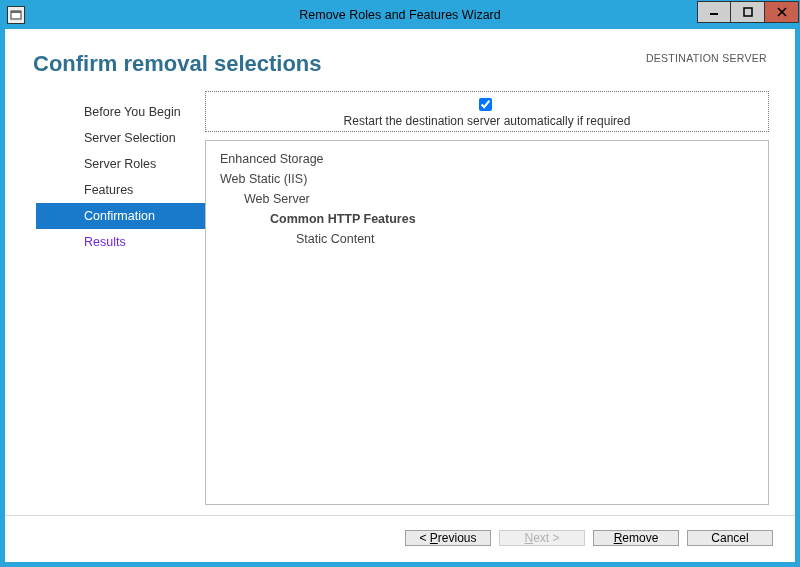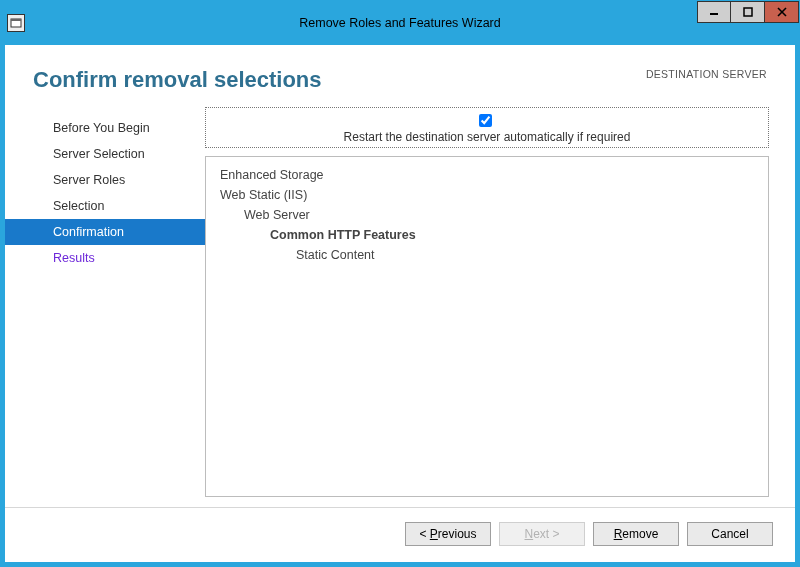--- a/index.html
+++ b/index.html
@@ -13,21 +13,21 @@
   }
   .window {
     width: 800px;
     height: 567px;
     border: 1px solid #2aa6dd;
     background: #fff;
     display: flex;
     flex-direction: column;
   }
   .titlebar {
-    height: 44px;
+    height: 28px;
     background: #2aa6dd;
     display: flex;
     align-items: center;
     position: relative;
   }
   .titlebar .app-icon {
     width: 18px; height: 18px;
     margin-left: 6px;
     border: 1px solid #333;
     background: #eee;
@@ -81,20 +81,21 @@
   }
   .dest-label { font-size: 10.5px; letter-spacing: .3px; color:#555;}
   .body-area {
     flex: 1;
     display: flex;
     padding: 10px 26px 10px 0;
   }
   .nav {
     width: 200px;
     padding-top: 8px;
+    padding-left: 31px;
   }
   .nav-item {
     padding: 6px 20px 6px 48px;
     font-size: 12.5px;
     color: #333;
     cursor: pointer;
   }
   .nav-item.selected {
     background: #1979ca;
     color: #fff;
@@ -136,21 +137,21 @@
   .lvl3 { padding: 3px 0 3px 80px; }
   .footer {
     border-top: 1px solid #d7d7d7;
     padding: 14px 22px 16px;
     display: flex;
     justify-content: flex-end;
     gap: 8px;
   }
   .btn {
     min-width: 86px;
-    height: 24px;
+    height: 16px;
     font-size: 12px;
     border: 1px solid #9f9f9f;
     background: #eaeaea;
     padding: 0 10px;
     cursor: pointer;
   }
   .btn:disabled {
     color: #b2b2b2;
     border-color: #cfcfcf;
     background: #f0f0f0;
@@ -198,21 +199,21 @@
       <div class="dest">
         <div class="dest-label">DESTINATION SERVER</div>
       </div>
     </div>
 
     <div class="body-area">
       <div class="nav" id="nav">
           <div class="nav-item">Before You Begin</div>
           <div class="nav-item">Server Selection</div>
           <div class="nav-item">Server Roles</div>
-          <div class="nav-item">Selection</div>
+          <div class="nav-item">Features</div>
           <div class="nav-item selected">Confirmation</div>
           <div class="nav-item disabled">Results</div>
         </div>
       <div class="main">
         <label class="chkrow">
           <input type="checkbox" id="restartChk" checked="" style="">
           <span>Restart the destination server automatically if required</span>
         </label>
         <div class="listbox" id="listbox">
             <div class="lvl0">Enhanced Storage</div>

